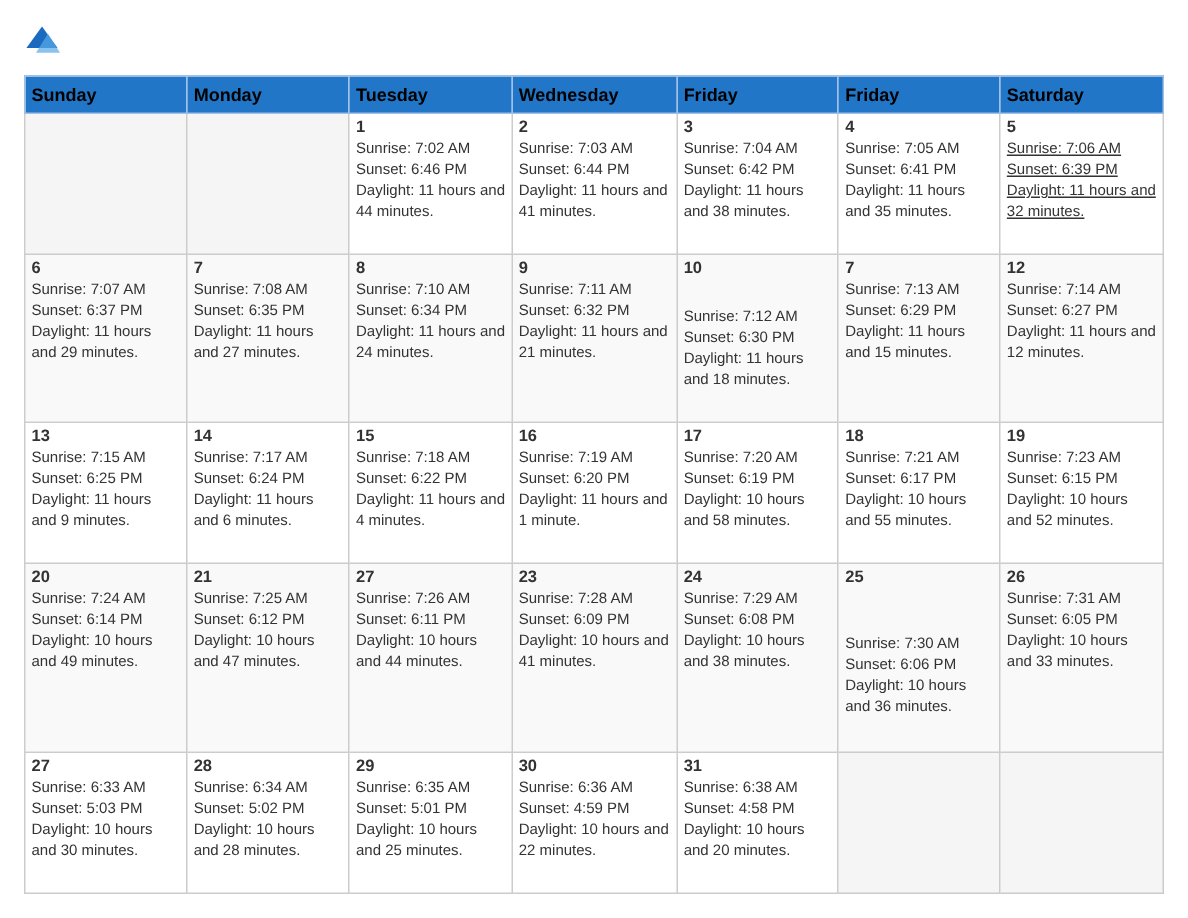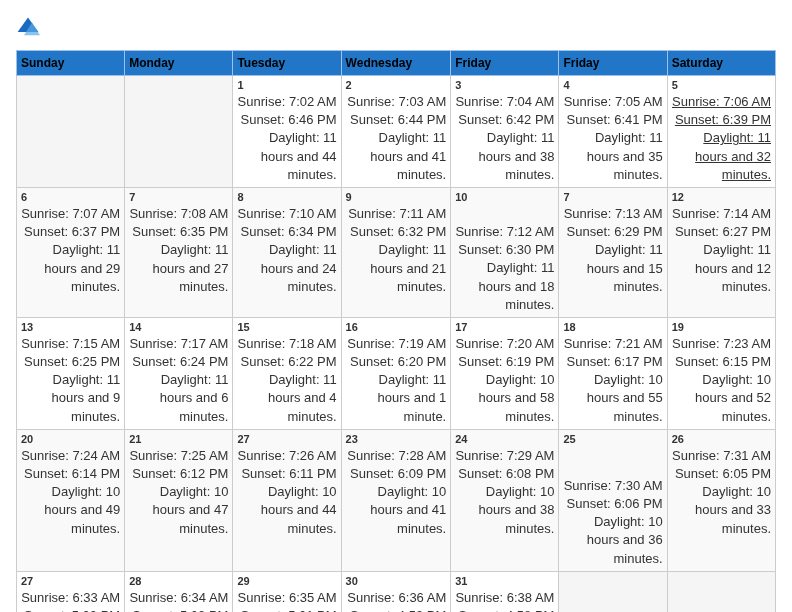--- a/index.html
+++ b/index.html
@@ -84,24 +84,23 @@
     .calendar td.empty {
       background: #f5f5f5;
     }
     .day-num {
       font-size: 11px;
       font-weight: bold;
       display: block;
       margin-bottom: 2px;
     }
     .day-info {
-      font-size: 13px;
+      font-size: 10px;
       line-height: 1.4;
       color: #333;
-      text-align: right;
     }
     tr:nth-child(even) td:not(.empty) {
       background: #f9f9f9;
     }
     tr:nth-child(odd) td:not(.empty) {
       background: #fff;
     }
   </style>
 </head>
 <body>

